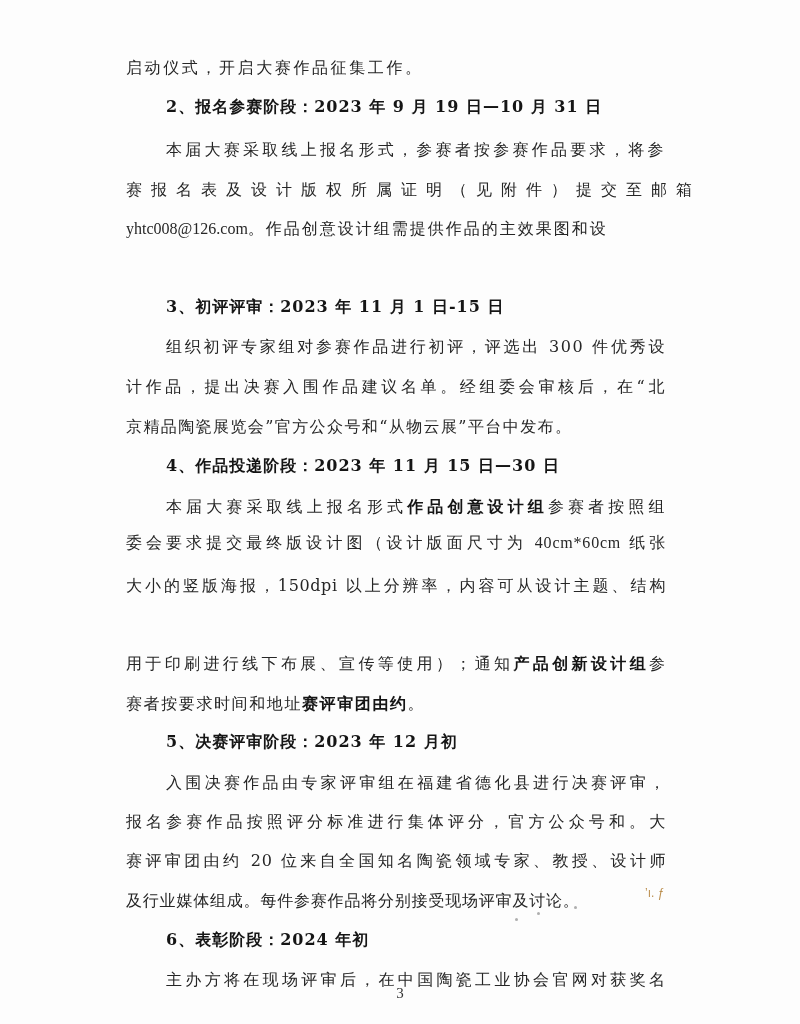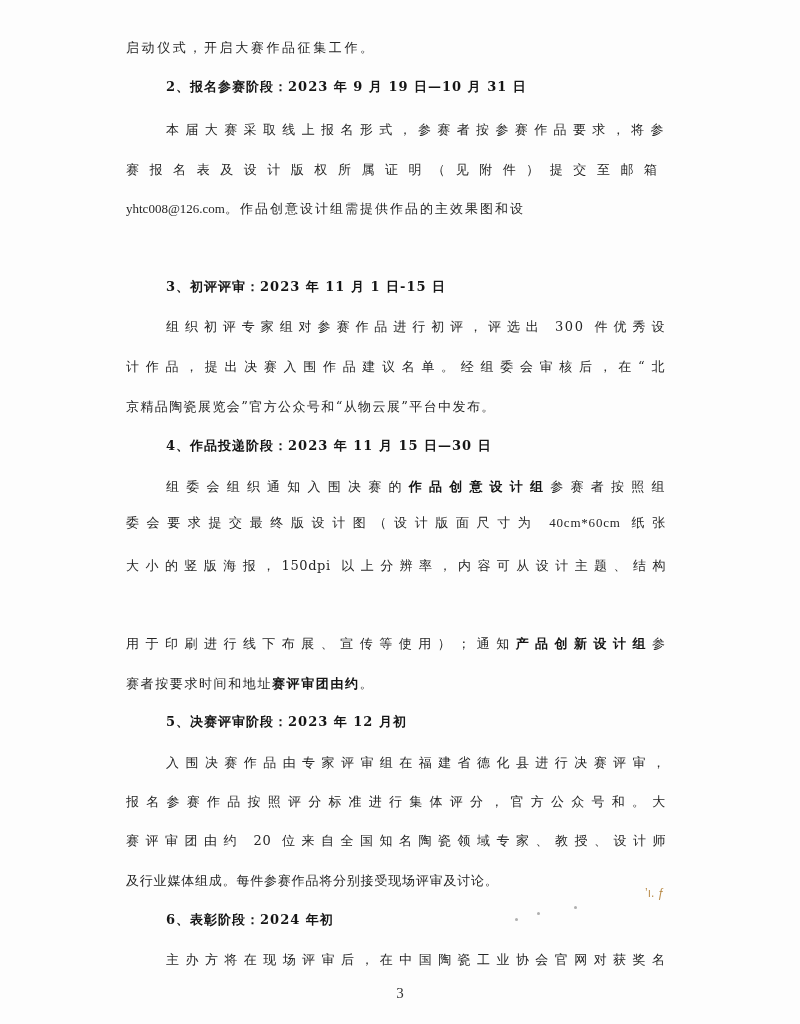--- a/index.html
+++ b/index.html
@@ -20,25 +20,26 @@
       left: 0;
       top: 0;
       width: 800px;
       height: 1024px;
       background: #fdfdfd;
     }
     .line {
       position: absolute;
       left: 126px;
       width: 540px;
-      font-size: 13px;
+      font-size: 16px;
       line-height: 30px;
       white-space: nowrap;
       letter-spacing: 2.6px;
       color: #262626;
+      margin-top: 20px;
     }
     .line.indent { left: 166px; width: 500px; }
     .line.heading {
       left: 166px;
       font-weight: bold;
       color: #151515;
       letter-spacing: 1px;
     }
     .line.justify {
       text-align: justify;
@@ -88,21 +89,21 @@
   <div class="line" style="top:194px; letter-spacing:2px;"><span style="font-family:'Liberation Serif', serif; letter-spacing:0;text-align:center;">yhtc008@126.com</span><span>。作品创意设计组需提供作品的主效果图和设</span></div>
 
   <div class="line heading" style="top:272px;">3、初评评审：2023 年 11 月 1 日-15 日</div>
 
   <div class="line indent justify" style="top:312px; letter-spacing:1.6px;">组织初评专家组对参赛作品进行初评，评选出 300 件优秀设</div>
   <div class="line justify" style="top:352px; letter-spacing:1.6px;">计作品，提出决赛入围作品建议名单。经组委会审核后，在“北</div>
   <div class="line" style="top:392px; letter-spacing:1.4px;">京精品陶瓷展览会”官方公众号和“从物云展”平台中发布。</div>
 
   <div class="line heading" style="top:431px;">4、作品投递阶段：2023 年 11 月 15 日—30 日</div>
 
-  <div class="line indent justify" style="top:472px; letter-spacing:1.6px;"><span>组委会组织通知入围决赛的</span><span class="b">作品创意设计组</span><span>参赛者按照组</span></div>
+  <div class="line indent justify" style="top:472px; letter-spacing:1.6px;"><span>本届大赛采取线上报名形式</span><span class="b">作品创意设计组</span><span>参赛者按照组</span></div>
   <div class="line justify" style="top:508px; letter-spacing:0.8px;font-family:Liberation Serif, serif;">委会要求提交最终版设计图（设计版面尺寸为 40cm*60cm 纸张</div>
   <div class="line justify" style="top:551px; letter-spacing:0.6px;">大小的竖版海报，150dpi 以上分辨率，内容可从设计主题、结构</div>
   <div class="line justify" style="top:629px; letter-spacing:1px;"><span>用于印刷进行线下布展、宣传等使用）；通知</span><span class="b">产品创新设计组</span><span>参</span></div>
   <div class="line" style="top:669px; letter-spacing:1.6px;"><span>赛者按要求时间和地址</span><span class="b">赛评审团由约</span><span>。</span></div>
 
   <div class="line heading" style="top:707px;">5、决赛评审阶段：2023 年 12 月初</div>
 
   <div class="line indent justify" style="top:748px; letter-spacing:1px;">入围决赛作品由专家评审组在福建省德化县进行决赛评审，</div>
   <div class="line justify" style="top:787px; letter-spacing:0.8px;">报名参赛作品按照评分标准进行集体评分，官方公众号和。大</div>
   <div class="line justify" style="top:826px; letter-spacing:0.6px;">赛评审团由约 20 位来自全国知名陶瓷领域专家、教授、设计师</div>

